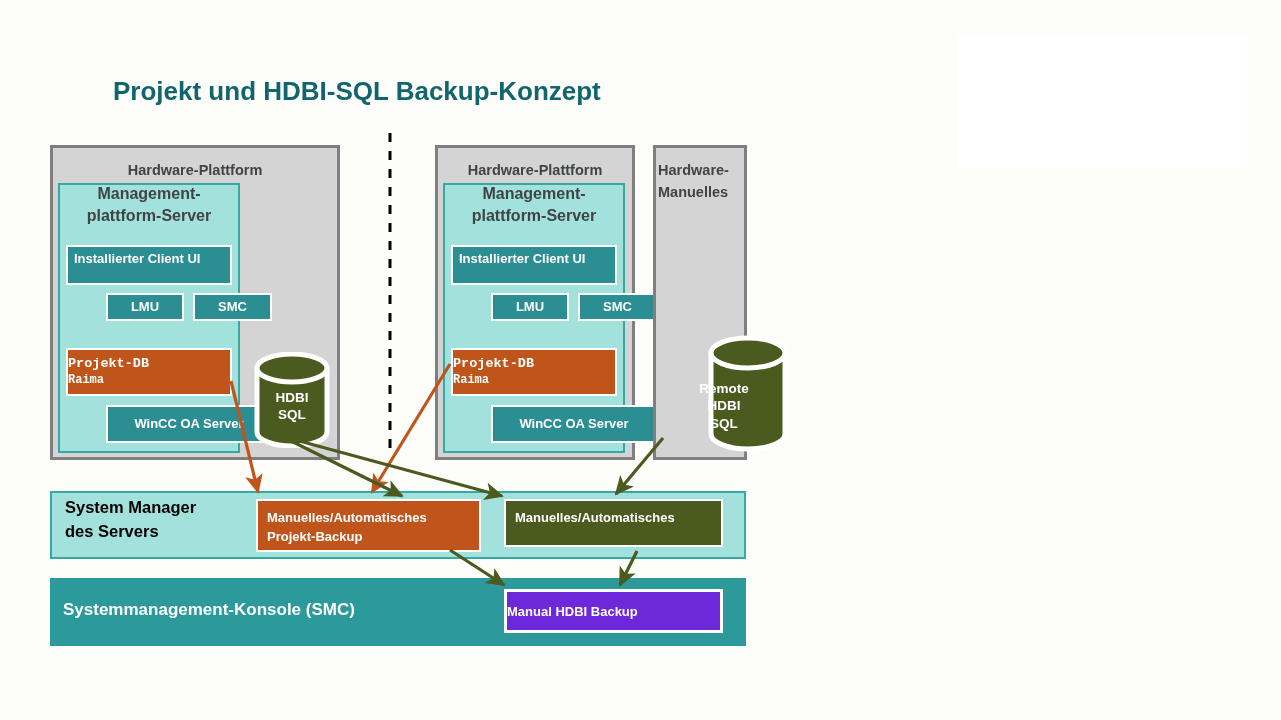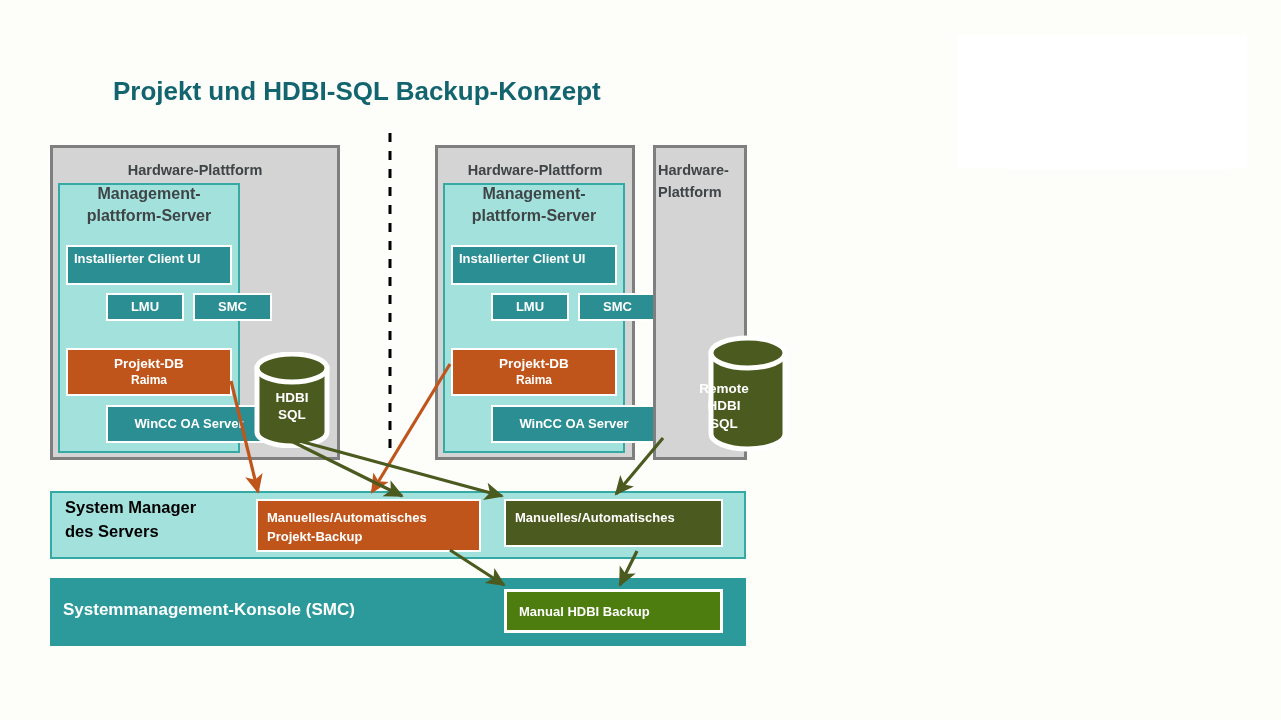--- a/index.html
+++ b/index.html
@@ -110,23 +110,23 @@
     position: absolute;
     background: #c0551b;
     border: 2px solid #ffffff;
     box-sizing: border-box;
     color: #ffffff;
     font-weight: bold;
   }
   .orange-box.stacklabel {
     display: flex;
     flex-direction: column;
-    align-items: center;
     justify-content: center;
     line-height: 1.3;
+    font-family: Liberation Mono, monospace;
   }
   .orange-box .l1 { font-size: 13.5px; }
   .orange-box .l2 { font-size: 12px; }
 
   .orange-wide {
     position: absolute;
     background: #c0551b;
     border: 2px solid #ffffff;
     box-sizing: border-box;
     color: #ffffff;
@@ -143,29 +143,29 @@
     border: 2px solid #ffffff;
     box-sizing: border-box;
     color: #ffffff;
     font-weight: bold;
     font-size: 13px;
     line-height: 1.45;
     padding: 8px 0 0 9px;
   }
   .olive-manual {
     position: absolute;
-    background: #4d7c0f;
+    background: #6d28d9;
     border: 3px solid #ffffff;
     box-sizing: border-box;
     color: #ffffff;
     font-weight: bold;
     font-size: 13px;
     display: flex;
     align-items: center;
-    padding-left: 12px;
+    padding-left: 0;
   }
 
   
   .cyl {
     position: absolute;
   }
   .cyl .cyl-label {
     position: absolute;
     left: 0; right: 0;
     text-align: center;
@@ -282,21 +282,21 @@
   <div class="orange-box stacklabel" style="left:451px; top:348px; width:166px; height:48px;">
     <span class="l1">Projekt-DB</span>
     <span class="l2">Raima</span>
   </div>
 
   <div class="teal-box center" style="left:451px; top:405px; width:166px; height:38px;">WinCC OA  Server</div>
 
   <div class="hw-panel" style="left:653px; top:145px; width:94px; height:315px;"></div>
   <div class="hw-title" style="left:653px; top:159px; width:94px; text-align:left; padding-left:5px; box-sizing:border-box;">
     <div>Hardware-</div>
-    <div>Plattform</div>
+    <div>Manuelles</div>
   </div>
 
   <div class="cyl" style="left:660px; top:335px; width:80px; height:118px;padding-left:48px;">
     <svg width="80" height="118" viewBox="0 0 80 118">
       <path d="M3,18 L3,99 A37,15 0 0 0 77,99 L77,18 Z" fill="#4b5a1e" stroke="#ffffff" stroke-width="5"></path>
       <ellipse cx="40" cy="18" rx="37" ry="15" fill="#4b5a1e" stroke="#ffffff" stroke-width="5"></ellipse>
     </svg>
     <div class="cyl-label" style="top:45px;">
       <div>Remote</div>
       <div>HDBI</div>

